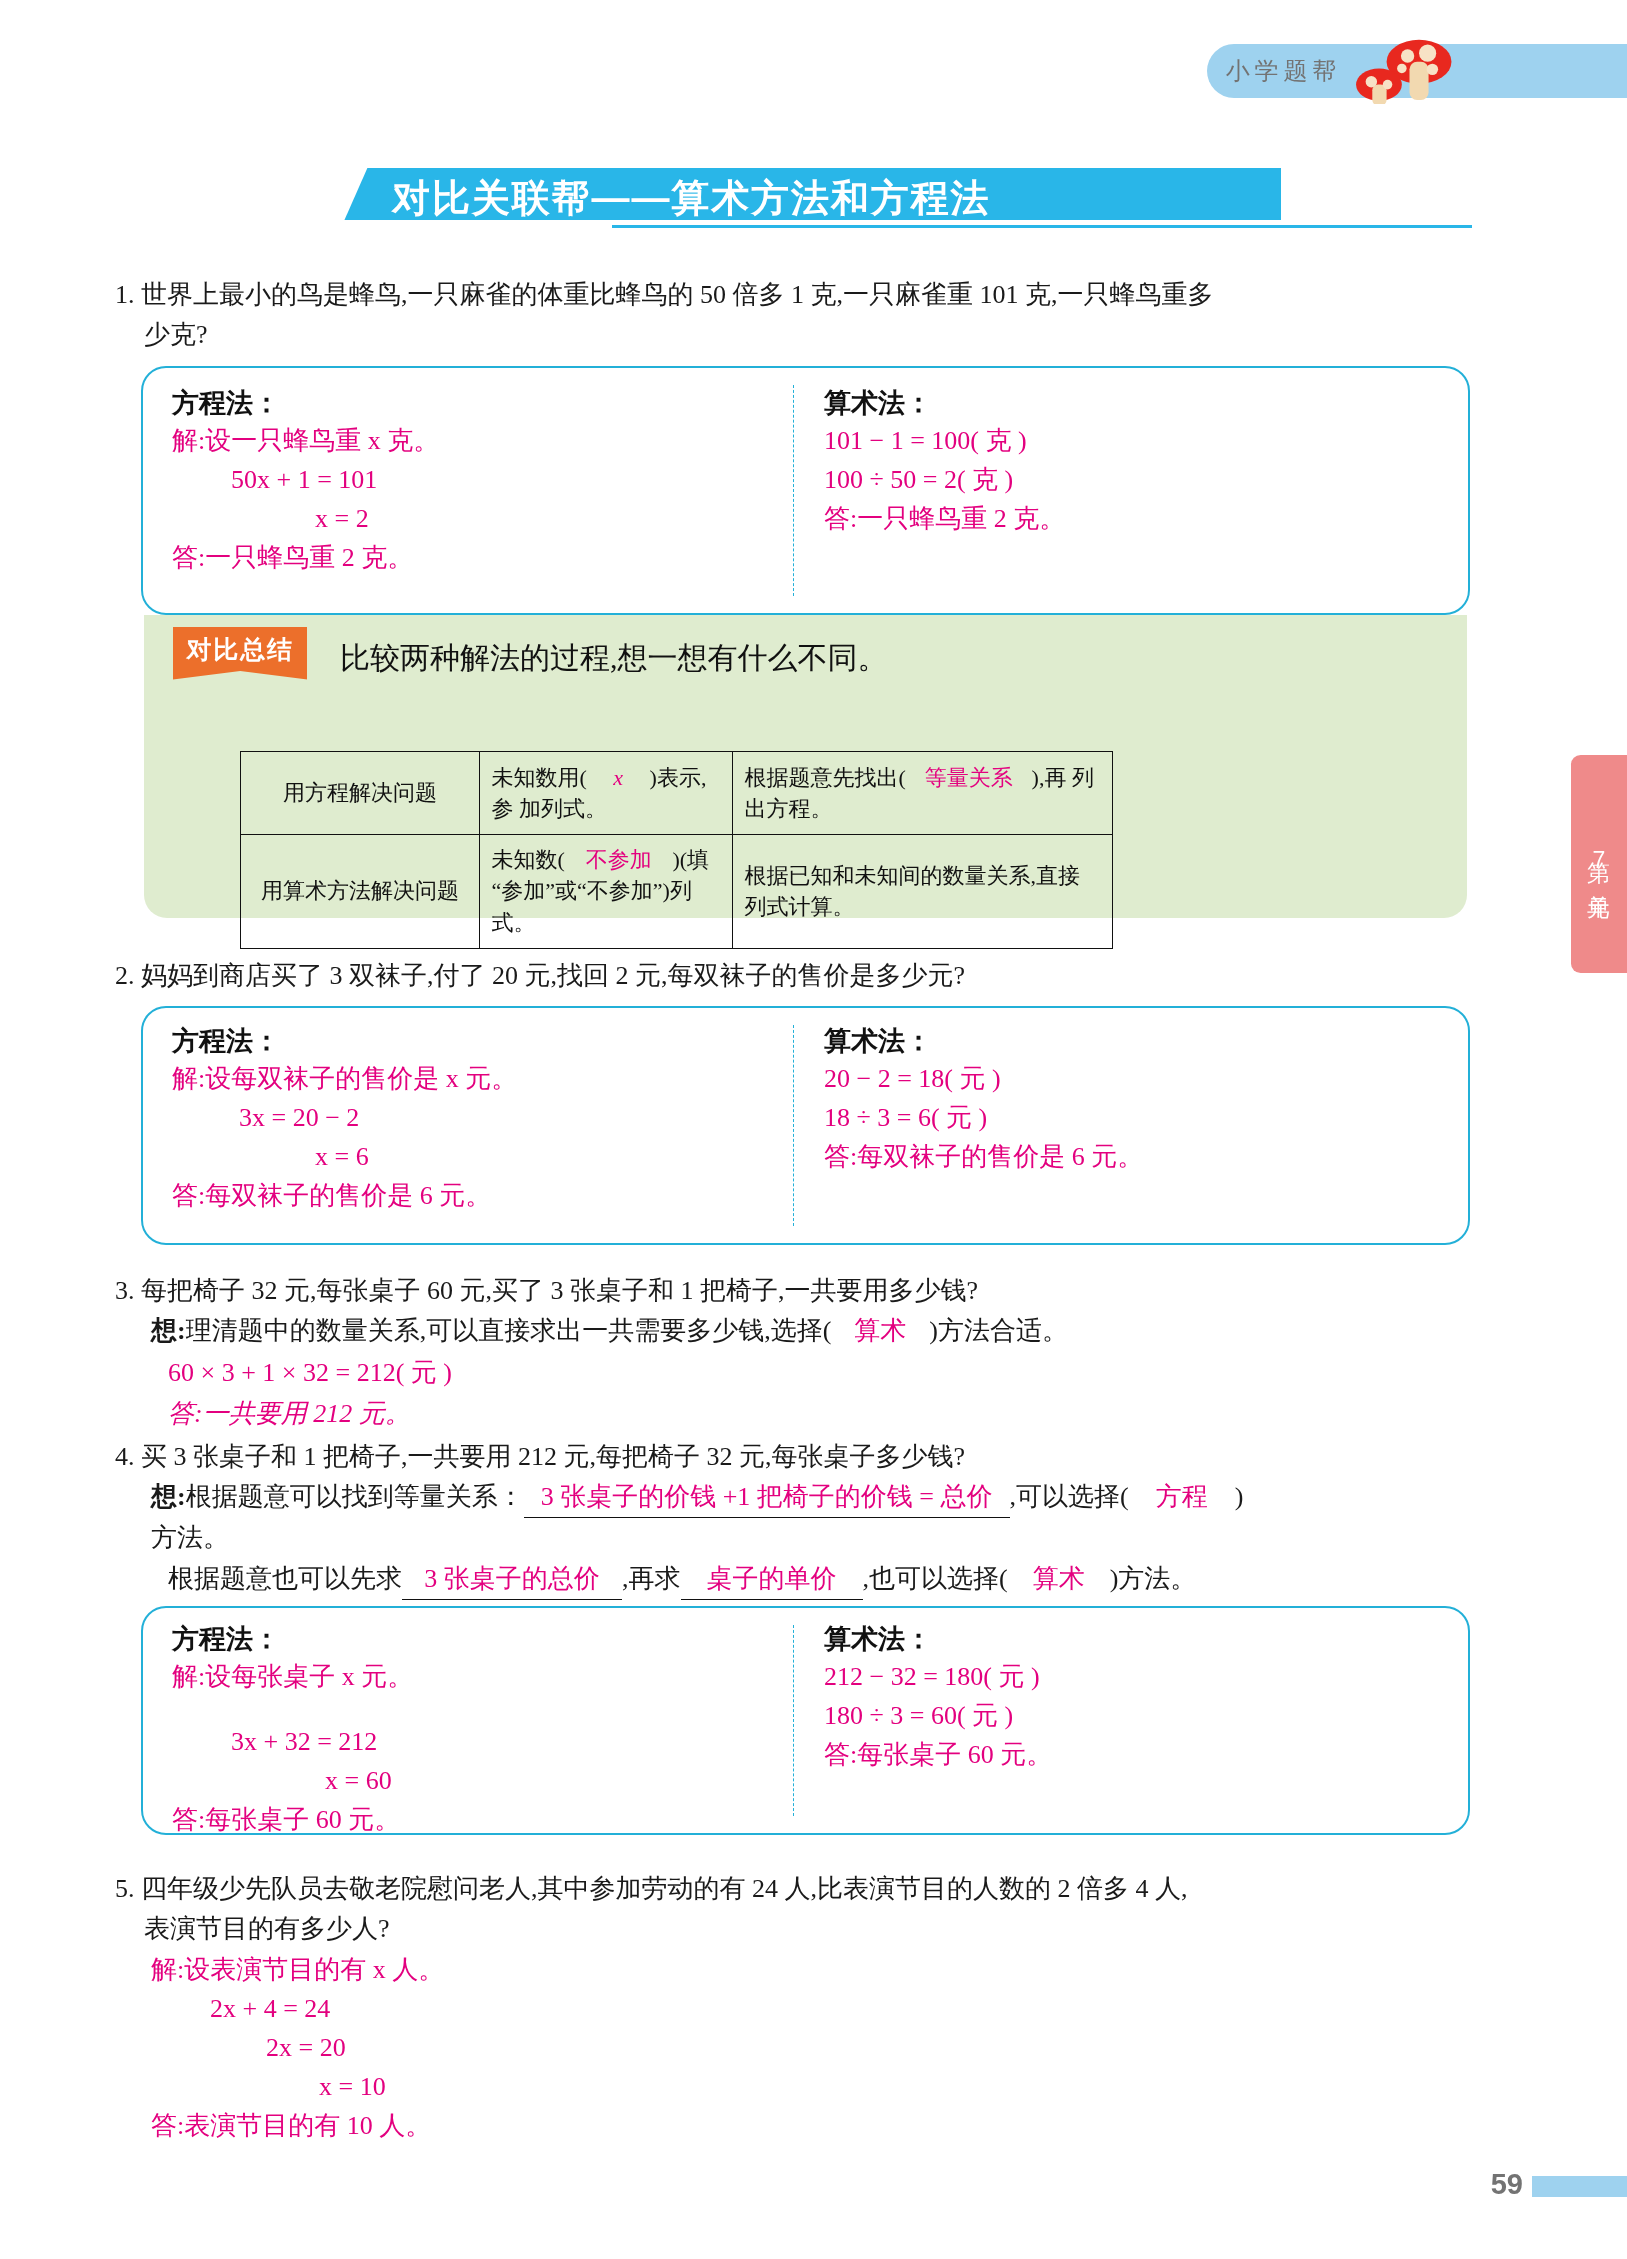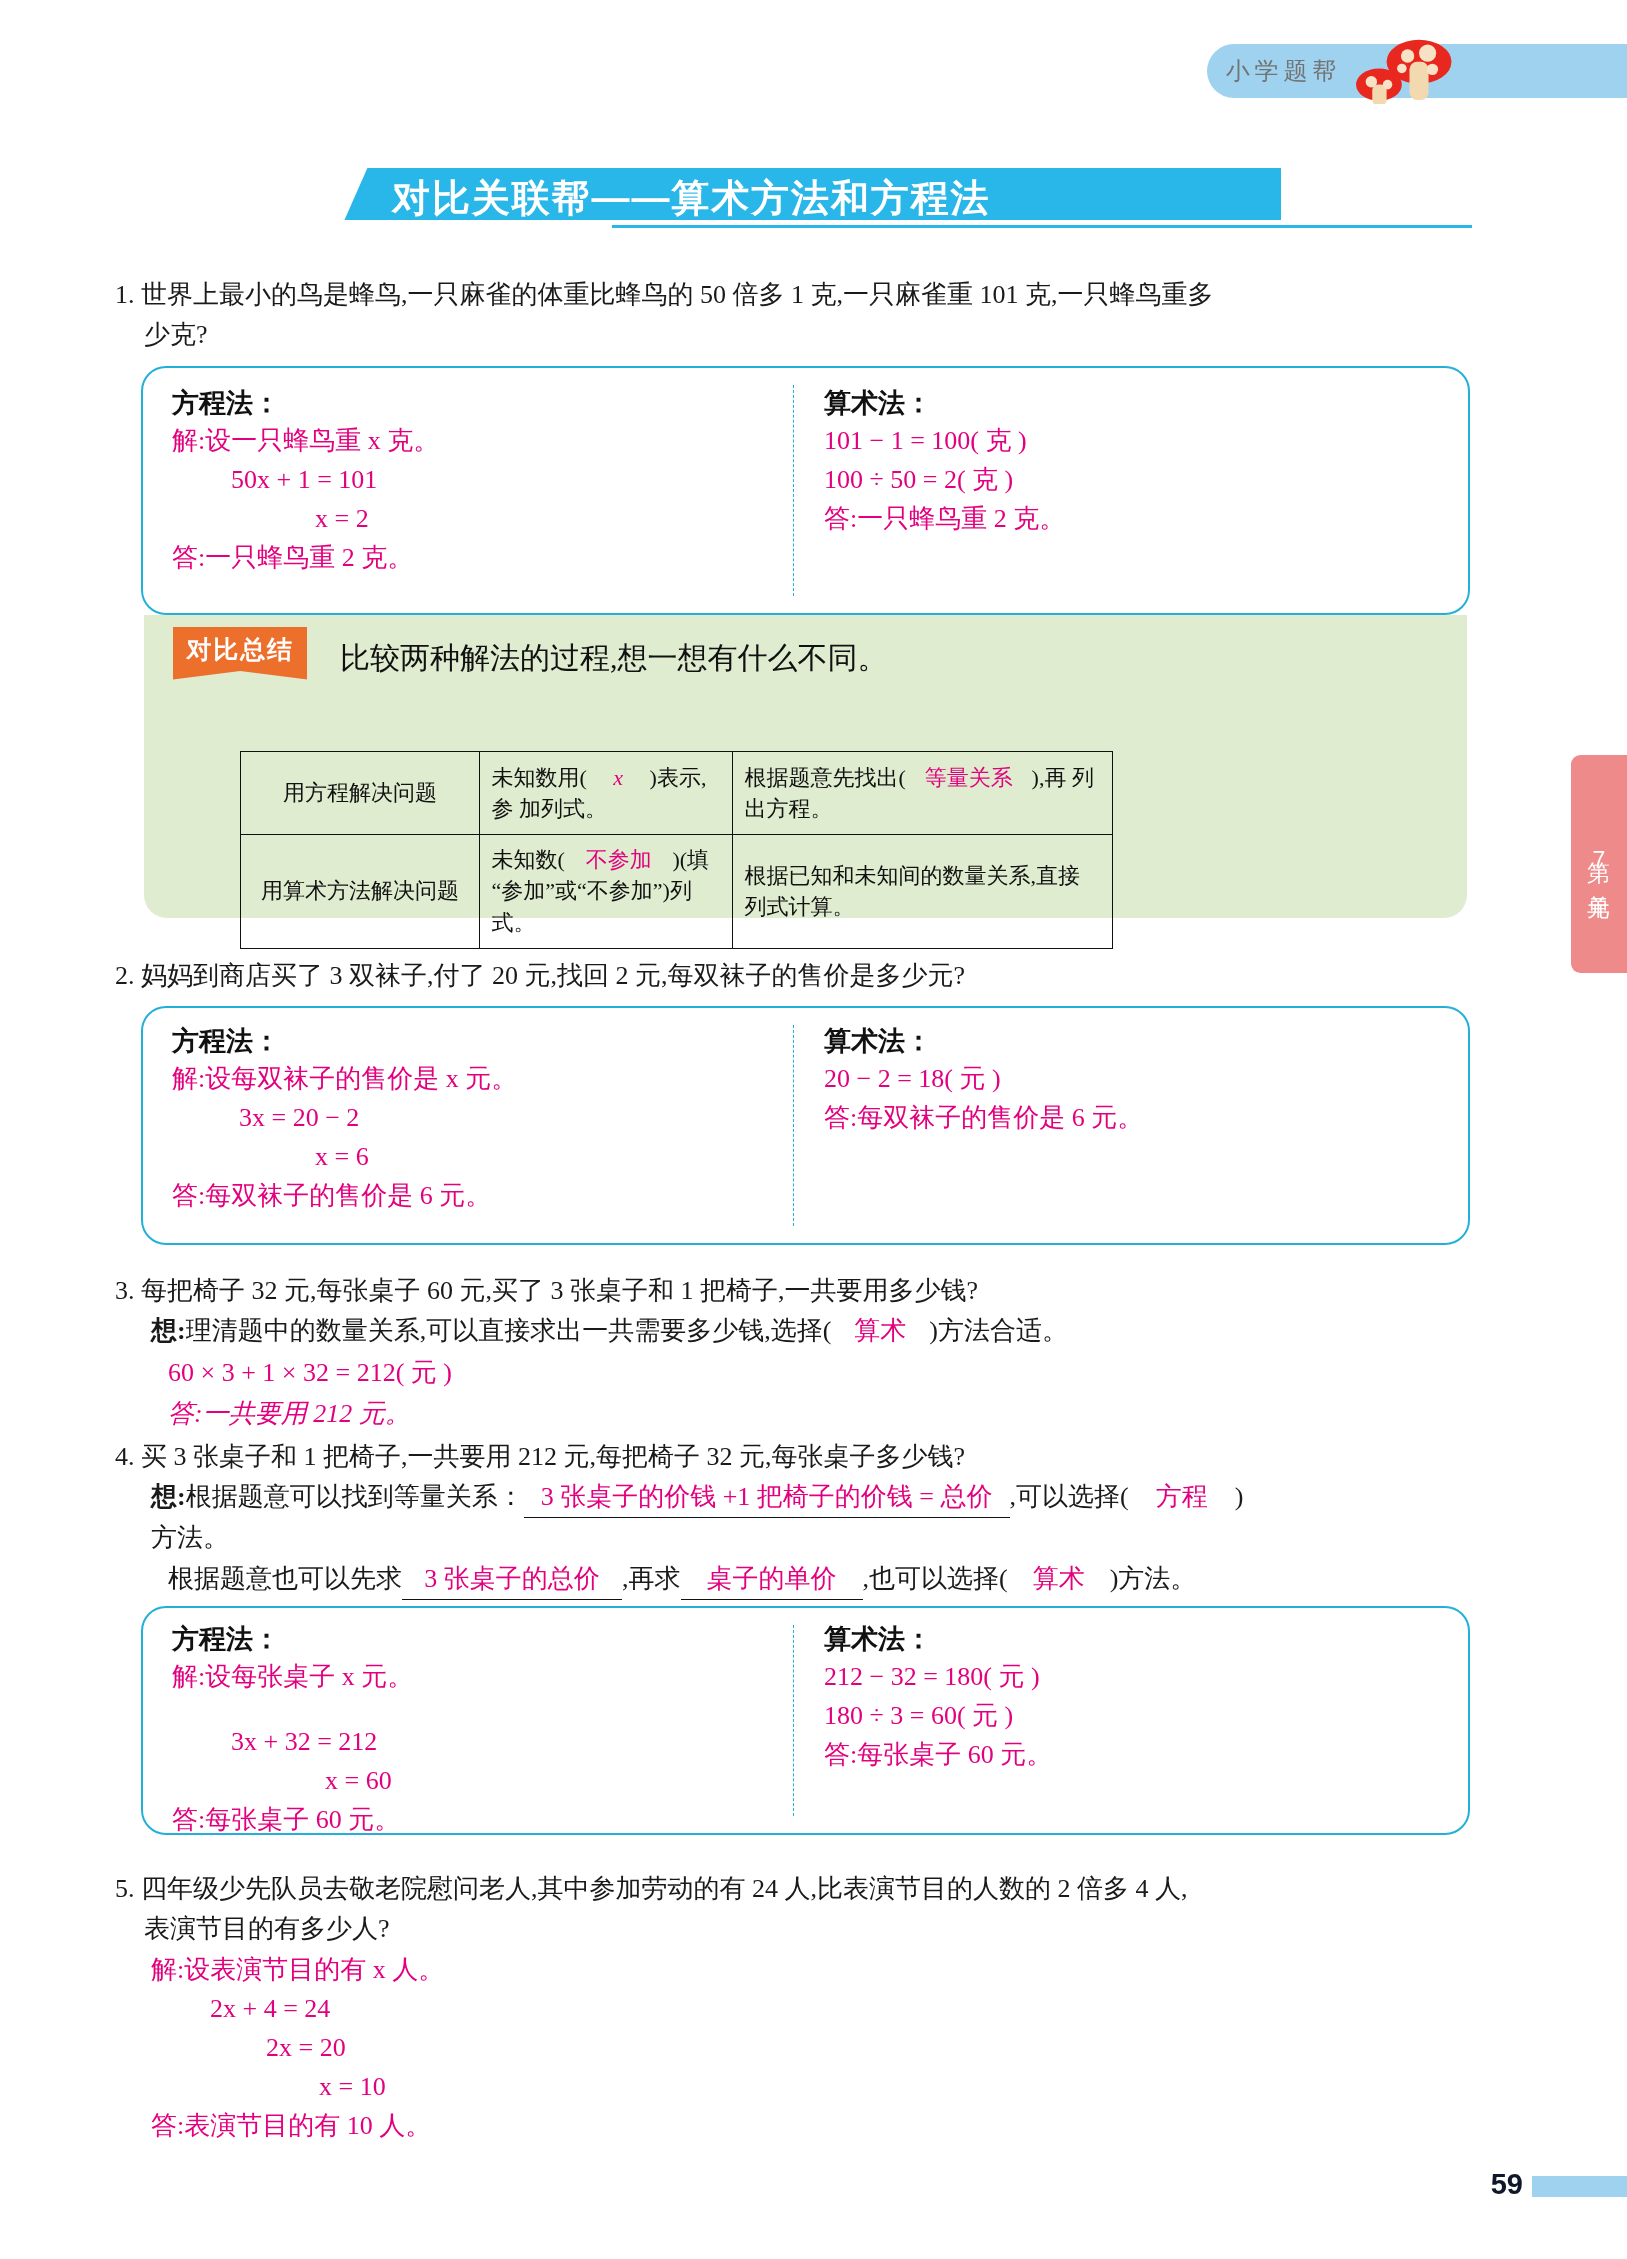--- a/index.html
+++ b/index.html
@@ -118,21 +118,21 @@
   .ctable .c1 { width: 239px; text-align: center; }
   .ctable .c2 { width: 253px; }
   .ctable .c3 { width: 380px; }
 
   
   .blank { border-bottom: 1.4px solid #111; display: inline-block; text-align: center; }
 
   
   .footer-num {
     position: absolute; right: 105px; bottom: 59px;
-    font-size: 29px; color: #0f172a; font-weight: bold;
+    font-size: 29px; color: #737373; font-weight: bold;
     font-family: "Liberation Sans", sans-serif;
   }
   .footer-bar {
     position: absolute; right: 0; bottom: 63px;
     width: 96px; height: 21px; background: #9ed2ef;
   }
 </style>
 </head>
 <body>
 
@@ -243,20 +243,21 @@
         <div class="ln">解:设每双袜子的售价是 x 元。</div>
         <div class="ln" style="margin-left:67px;">3x = 20 − 2</div>
         <div class="ln" style="margin-left:143px;">x = 6</div>
         <div class="ln">答:每双袜子的售价是 6 元。</div>
       </div>
     </div>
     <div style="position:absolute;left:681px;top:15.3px;width:621px;">
       <div class="col-title">算术法：</div>
       <div class="lines">
         <div class="ln">20 − 2 = 18( 元 )</div>
+        <div class="ln">18 ÷ 3 = 6( 元 )</div>
         <div class="ln">答:每双袜子的售价是 6 元。</div>
       </div>
     </div>
   </div>
 
   <div class="prob" style="left:115px; top:1271px; width:1415px;">
     <span class="num">3.</span>
     <span>每把椅子 32 元,每张桌子 60 元,买了 3 张桌子和 1 把椅子,一共要用多少钱?</span>
   </div>
   <div class="prob" style="left:151px; top:1311px; width:1415px;">

